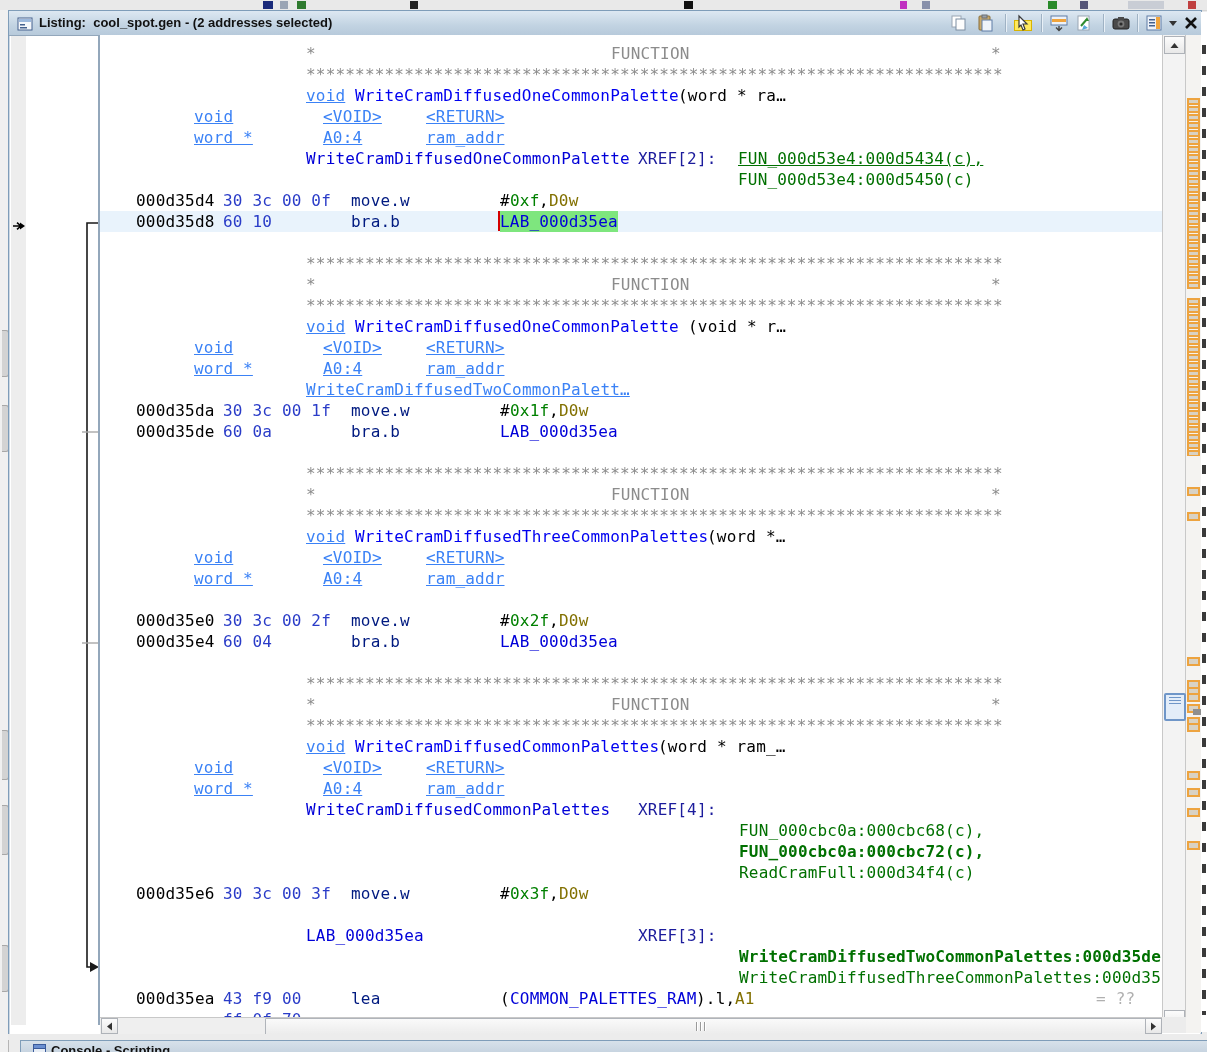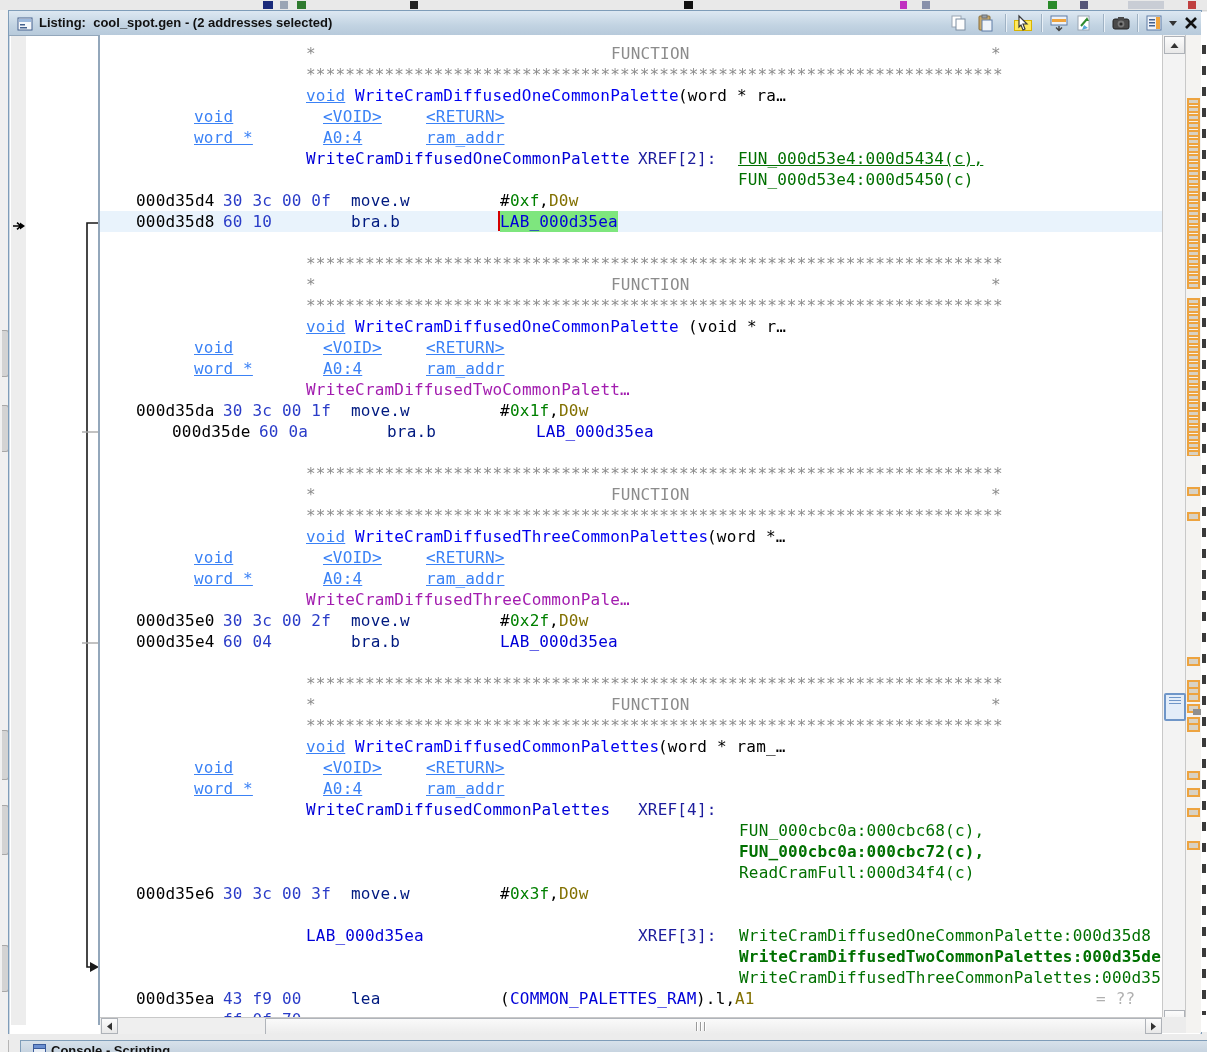--- a/index.html
+++ b/index.html
@@ -27,21 +27,21 @@
   #margin{left:17px;top:25px;width:74px;height:989px;background:#ffffff;}
   #margin-divider{left:89px;top:25px;width:2px;height:989px;background:#93a7bb;}
 
   
   #viewport{left:91px;top:24px;width:1062px;height:982px;background:#fff;overflow:hidden;}
   .line{position:absolute;left:0;width:100%;height:21px;font-family:"DejaVu Sans Mono",monospace;
         font-size:16px;line-height:21px;letter-spacing:0.18px;white-space:pre;}
   .line.sel{background:#e9f3fc;}
   .line span{position:absolute;top:0;}
   .cm{color:#8c8c8c;} .kw{color:#3b82f6;text-decoration:underline;} .fn{color:#0000f0;} .pl{color:#000000;}
-  .lb{color:#0000d8;} .lbk{color:#a21caf;} .xh{color:#1c1c9c;} .xr{color:#007000;}
+  .lb{color:#0000d8;} .lbk{color:#3b82f6;text-decoration:underline;} .xh{color:#1c1c9c;} .xr{color:#007000;}
   .by{color:#2a3cc8;} .mn{color:#001a80;} .sc{color:#008000;} .rg{color:#827000;} .eq{color:#b0b0b0;}
   .hl{background:#7ee67e;}
   .caret{position:absolute;left:-2px;top:0px;width:2px;height:20px;background:#d40000;}
 
   
   #vscroll{left:1153px;top:24px;width:22px;height:992px;background:#f3f3f3;border-left:1px solid #c8c8c8;border-right:1px solid #c8c8c8;}
   .sbtn{position:absolute;left:1px;width:19px;height:16px;background:linear-gradient(#fcfcfc,#e8e8e8);
         border:1px solid #aeb2b8;display:flex;align-items:center;justify-content:center;}
   #vthumb{position:absolute;left:1px;top:658px;width:18px;height:24px;background:#e3edf9;
         border:2px solid #6f96c8;border-radius:2px;}
@@ -214,42 +214,41 @@
       <div class="line" style="top: 155px;"><span class="pl" style="left: 36px;">000d35d4</span><span class="by" style="left: 123px;">30 3c 00 0f</span><span class="mn" style="left: 251px;">move.w</span><span class="pl" style="left: 400px;">#</span><span class="sc" style="left: 410px;">0xf</span><span class="pl" style="left: 439px;">,</span><span class="rg" style="left: 449px;">D0w</span></div>
       <div class="line sel" style="top: 176px;"><span class="pl" style="left: 36px; text-align: center;">000d35d8</span><span class="by" style="left: 123px;">60 10</span><span class="mn" style="left: 251px;">bra.b</span><span class="lb hl" style="left: 400px;">LAB_000d35ea<b class="caret"></b></span></div>
       <div class="line" style="top: 218px;"><span class="cm" style="left: 206px;">***********************************************************************</span></div>
       <div class="line" style="top: 239px;"><span class="cm" style="left: 206px;">*</span><span class="cm" style="left: 511px;">FUNCTION</span><span class="cm" style="left: 891px;">*</span></div>
       <div class="line" style="top: 260px;"><span class="cm" style="left: 206px;">***********************************************************************</span></div>
       <div class="line" style="top: 281px;"><span class="kw" style="left: 206px;">void</span><span class="fn" style="left: 255px;">WriteCramDiffusedOneCommonPalette</span><span class="pl" style="left: 588px;">(void * r…</span></div>
       <div class="line" style="top: 302px;"><span class="kw" style="left: 94px;">void</span><span class="kw" style="left: 223px;">&lt;VOID&gt;</span><span class="kw" style="left: 326px;">&lt;RETURN&gt;</span></div>
       <div class="line" style="top: 323px;"><span class="kw" style="left: 94px;">word *</span><span class="kw" style="left: 223px;">A0:4</span><span class="kw" style="left: 326px;">ram_addr</span></div>
       <div class="line" style="top: 344px;"><span class="lbk" style="left: 206px;">WriteCramDiffusedTwoCommonPalett…</span></div>
       <div class="line" style="top: 365px;"><span class="pl" style="left: 36px;">000d35da</span><span class="by" style="left: 123px;">30 3c 00 1f</span><span class="mn" style="left: 251px;">move.w</span><span class="pl" style="left: 400px;">#</span><span class="sc" style="left: 410px;">0x1f</span><span class="pl" style="left: 449px;">,</span><span class="rg" style="left: 459px;">D0w</span></div>
-      <div class="line" style="top: 386px; margin-left: 36px;"><span class="pl" style="left: 36px;">000d35de</span><span class="by" style="left: 123px;">60 0a</span><span class="mn" style="left: 251px;">bra.b</span><span class="lb" style="left: 400px;">LAB_000d35ea</span></div>
+      <div class="line" style="top: 386px;"><span class="pl" style="left: 36px;">000d35de</span><span class="by" style="left: 123px;">60 0a</span><span class="mn" style="left: 251px;">bra.b</span><span class="lb" style="left: 400px;">LAB_000d35ea</span></div>
       <div class="line" style="top: 428px;"><span class="cm" style="left: 206px;">***********************************************************************</span></div>
       <div class="line" style="top: 449px;"><span class="cm" style="left: 206px;">*</span><span class="cm" style="left: 511px;">FUNCTION</span><span class="cm" style="left: 891px;">*</span></div>
       <div class="line" style="top: 470px;"><span class="cm" style="left: 206px;">***********************************************************************</span></div>
       <div class="line" style="top: 491px;"><span class="kw" style="left: 206px;">void</span><span class="fn" style="left: 255px;">WriteCramDiffusedThreeCommonPalettes</span><span class="pl" style="left: 607px;">(word *…</span></div>
       <div class="line" style="top: 512px;"><span class="kw" style="left: 94px;">void</span><span class="kw" style="left: 223px;">&lt;VOID&gt;</span><span class="kw" style="left: 326px;">&lt;RETURN&gt;</span></div>
       <div class="line" style="top: 533px;"><span class="kw" style="left: 94px;">word *</span><span class="kw" style="left: 223px;">A0:4</span><span class="kw" style="left: 326px;">ram_addr</span></div>
-      <div class="line" style="top: 554px;"><span class="lbk" style="left: 206px;">WriteCramDiffusedThreeCommonPale…</span></div>
       <div class="line" style="top: 575px;"><span class="pl" style="left: 36px;">000d35e0</span><span class="by" style="left: 123px;">30 3c 00 2f</span><span class="mn" style="left: 251px;">move.w</span><span class="pl" style="left: 400px;">#</span><span class="sc" style="left: 410px;">0x2f</span><span class="pl" style="left: 449px;">,</span><span class="rg" style="left: 459px;">D0w</span></div>
       <div class="line" style="top: 596px;"><span class="pl" style="left: 36px;">000d35e4</span><span class="by" style="left: 123px;">60 04</span><span class="mn" style="left: 251px;">bra.b</span><span class="lb" style="left: 400px;">LAB_000d35ea</span></div>
       <div class="line" style="top: 638px;"><span class="cm" style="left: 206px;">***********************************************************************</span></div>
       <div class="line" style="top: 659px;"><span class="cm" style="left: 206px;">*</span><span class="cm" style="left: 511px;">FUNCTION</span><span class="cm" style="left: 891px;">*</span></div>
       <div class="line" style="top: 680px;"><span class="cm" style="left: 206px;">***********************************************************************</span></div>
       <div class="line" style="top: 701px;"><span class="kw" style="left: 206px;">void</span><span class="fn" style="left: 255px;">WriteCramDiffusedCommonPalettes</span><span class="pl" style="left: 558px;">(word * ram_…</span></div>
       <div class="line" style="top: 722px;"><span class="kw" style="left: 94px;">void</span><span class="kw" style="left: 223px;">&lt;VOID&gt;</span><span class="kw" style="left: 326px;">&lt;RETURN&gt;</span></div>
       <div class="line" style="top: 743px;"><span class="kw" style="left: 94px;">word *</span><span class="kw" style="left: 223px;">A0:4</span><span class="kw" style="left: 326px;">ram_addr</span></div>
       <div class="line" style="top: 764px;"><span class="lb" style="left: 206px;">WriteCramDiffusedCommonPalettes</span><span class="xh" style="left: 538px;">XREF[4]:</span></div>
       <div class="line" style="top: 785px;"><span class="xr" style="left: 639px;">FUN_000cbc0a:000cbc68(c),</span></div>
       <div class="line" style="top: 806px;"><span class="xr" style="left: 639px; font-weight: bold;">FUN_000cbc0a:000cbc72(c),</span></div>
       <div class="line" style="top: 827px;"><span class="xr" style="left: 639px;">ReadCramFull:000d34f4(c)</span></div>
       <div class="line" style="top: 848px;"><span class="pl" style="left: 36px;">000d35e6</span><span class="by" style="left: 123px;">30 3c 00 3f</span><span class="mn" style="left: 251px;">move.w</span><span class="pl" style="left: 400px;">#</span><span class="sc" style="left: 410px;">0x3f</span><span class="pl" style="left: 449px;">,</span><span class="rg" style="left: 459px;">D0w</span></div>
-      <div class="line" style="top: 890px;"><span class="lb" style="left: 206px;">LAB_000d35ea</span><span class="xh" style="left: 538px;">XREF[3]:</span><span class="xr" style="left: 639px;">WriteCramDiffusedOneCommonPalette:000d35d8</span></div>
+      <div class="line" style="top: 890px;"><span class="lb" style="left: 206px;">LAB_000d35ea</span><span class="xh" style="left: 538px;">XREF[3]:</span></div>
       <div class="line" style="top: 911px;"><span class="xr" style="left: 639px; font-weight: bold;">WriteCramDiffusedTwoCommonPalettes:000d35de</span></div>
       <div class="line" style="top: 932px;"><span class="xr" style="left: 639px;">WriteCramDiffusedThreeCommonPalettes:000d35ea</span></div>
       <div class="line" style="top: 953px;"><span class="pl" style="left: 36px;">000d35ea</span><span class="by" style="left: 123px;">43 f9 00</span><span class="mn" style="left: 251px;">lea</span><span class="pl" style="left: 400px;">(</span><span class="lb" style="left: 410px;">COMMON_PALETTES_RAM</span><span class="pl" style="left: 596px;">).l,</span><span class="rg" style="left: 635px;">A1</span><span class="eq" style="left: 996px;">= ??</span></div>
       <div class="line" style="top: 974px;"><span class="by" style="left: 123px;">ff 0f 70</span></div>
     </div>
 
   <div class="abs" id="vscroll">
     <span class="sbtn" style="top:1px;">
       <svg width="9" height="7">
           <path d="M0.5 6 L8.5 6 L4.5 1 Z" fill="#333"></path>

